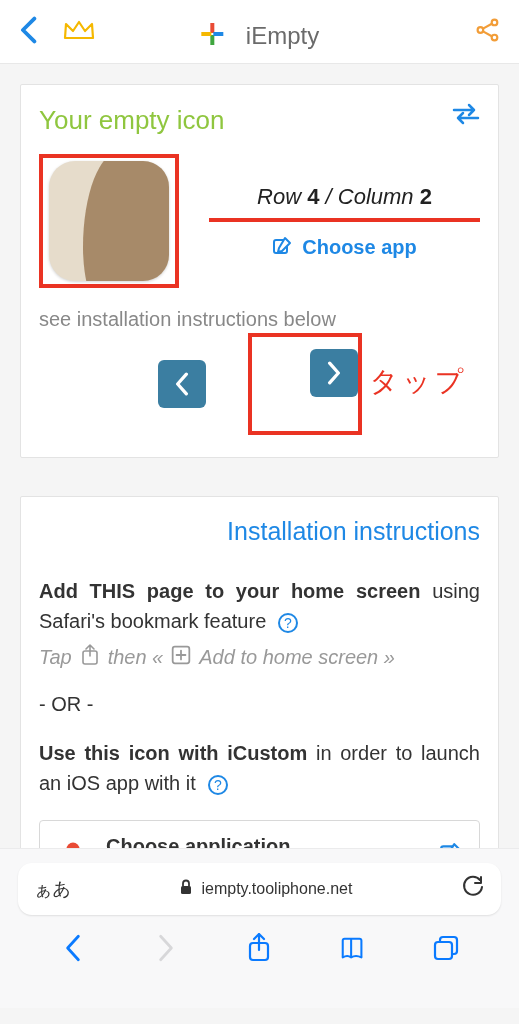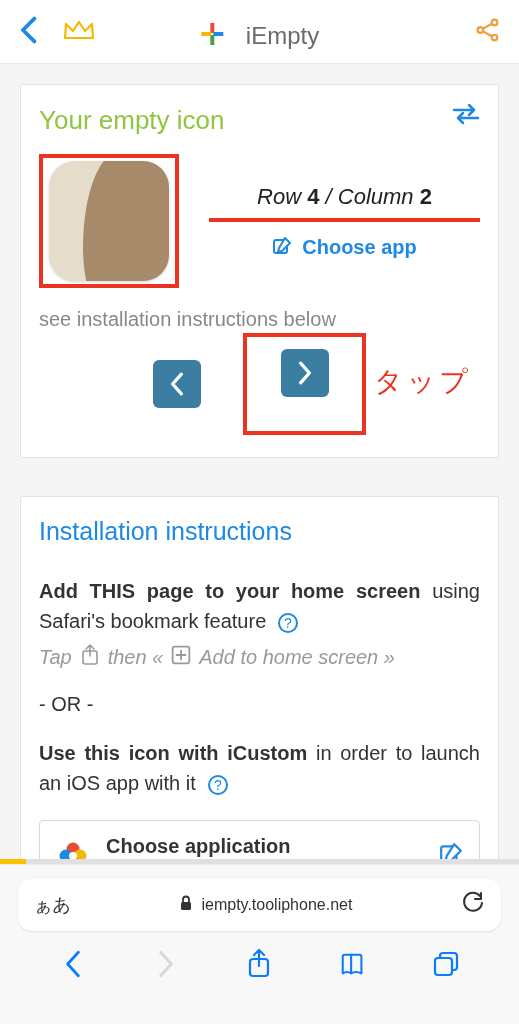--- a/index.html
+++ b/index.html
@@ -129,44 +129,45 @@
     width: 48px;
     height: 48px;
     background: #3b7ea1;
     border-radius: 6px;
     display: flex;
     align-items: center;
     justify-content: center;
   }
   .nav-btn svg { width: 18px; height: 24px; }
   .nav-next-wrap {
-    width: 123px;
+    width: 114px;
     height: 102px;
     border: 4px solid #ea3323;
     display: flex;
     align-items: flex-start;
-    justify-content: center;
+    justify-content: flex-end;
     padding-top: 12px;
     position: relative;
   }
   .tap-label {
     position: absolute;
     right: -110px;
     top: 26px;
     color: #ea3323;
     font-size: 28px;
     letter-spacing: 4px;
   }
 
   
   .card2-title {
     color: #1e88e5;
     font-size: 25px;
     font-weight: 400;
     margin-bottom: 30px;
+    text-align: right;
   }
   .body-text {
     font-size: 20px;
     color: #333;
     line-height: 1.5;
     text-align: justify;
     text-justify: inter-word;
   }
   .body-text strong { font-weight: 700; }
   .help-ic {
@@ -223,21 +224,21 @@
   }
   .progress-fill {
     height: 100%;
     width: 5%;
     background: #f7c200;
   }
 
   
   .safari {
     position: absolute;
-    left: 0; right: 0; bottom: 0;
+    left: 0; right: 0; bottom: 16px;
     height: 160px;
     background: #f8f8f9;
     border-top: 1px solid rgba(0,0,0,0.05);
   }
   .addr-bar {
     margin: 14px 18px 0 18px;
     height: 52px;
     background: #ffffff;
     border-radius: 14px;
     display: flex;

